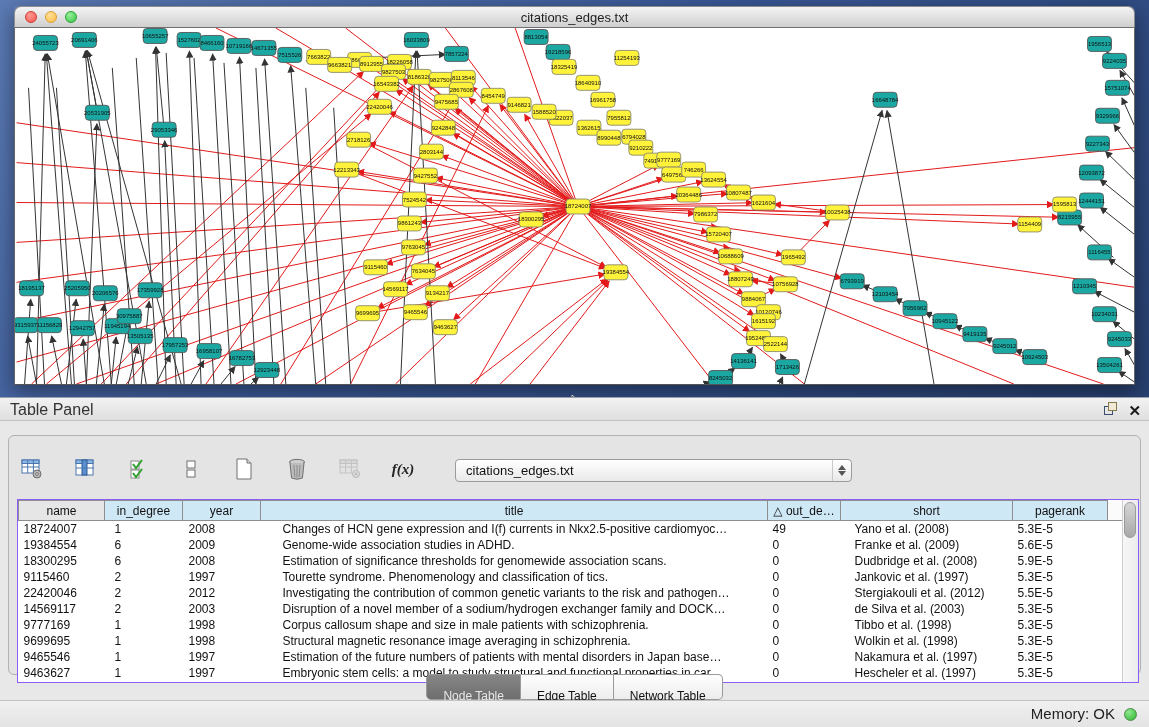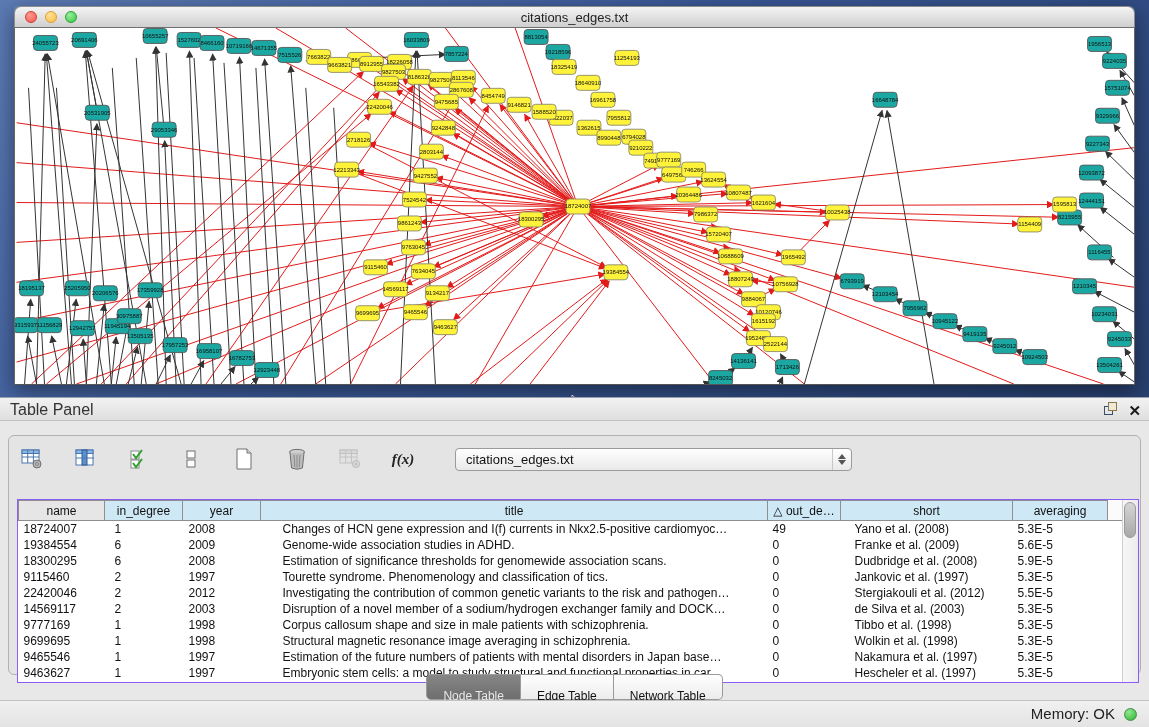--- a/index.html
+++ b/index.html
@@ -23,21 +23,21 @@
   
   .panel-header{position:absolute;left:0;top:397px;width:1149px;height:24px;
       background:linear-gradient(#f2f2f2,#dfdfdf);border-top:1px solid #97a0ac;border-bottom:1px solid #c2c2c2;box-sizing:border-box;}
   .panel-title{position:absolute;left:10px;top:0;line-height:23px;font-size:16px;color:#333;}
   .ph-icons{position:absolute;right:8px;top:3px;display:flex;gap:10px;align-items:center;}
   .close-x{font-size:15px;font-weight:bold;color:#1a1a1a;line-height:16px;cursor:default;}
   .panel-body{position:absolute;left:0;top:422px;width:1149px;height:278px;background:#e8e8e8;}
   .container{position:absolute;left:8px;top:13px;width:1133px;height:240px;background:#e4e4e4;
       border:1px solid #b2b2b2;border-radius:6px;box-sizing:border-box;}
   
-  .toolbar{position:absolute;left:0;top:0;height:46px;width:100%;display:flex;align-items:center;padding-left:10px;box-sizing:border-box;gap:27px;}
+  .toolbar{position:absolute;left:0;top:0;height:46px;width:100%;display:flex;align-items:flex-end;padding-left:10px;box-sizing:border-box;gap:27px;}
   .tb-btn{width:26px;height:26px;border:none;background:transparent;padding:2px;display:flex;align-items:center;justify-content:center;}
   .tb-btn.dis{opacity:.45;}
   .fx{font-family:"Liberation Serif",serif;font-style:italic;font-weight:bold;font-size:15px;color:#222;}
   .combo{position:relative;margin-left:12px;width:397px;height:23px;border:1px solid #9b9b9b;border-radius:4px;
       background:linear-gradient(#ffffff,#e9e9e9);box-sizing:border-box;font-size:13px;color:#111;}
   .combo-text{position:absolute;left:10px;top:0;line-height:21px;}
   .combo-step{position:absolute;right:0;top:0;width:18px;height:100%;border-left:1px solid #c8c8c8;
       display:flex;flex-direction:column;align-items:center;justify-content:center;gap:1px;}
   .tri{width:0;height:0;border-left:4px solid transparent;border-right:4px solid transparent;}
   .tri.up{border-bottom:5px solid #555;}
@@ -856,21 +856,21 @@
               <col class="cf">
           </colgroup>
           <thead>
               <tr id="thead-row">
                 <th class="c0">name</th>
                 <th class="c1">in_degree</th>
                 <th class="c2">year</th>
                 <th class="c3">title</th>
                 <th class="c4">△ out_de…</th>
                 <th class="c5">short</th>
-                <th class="c6">averaging</th>
+                <th class="c6">pagerank</th>
                 <th class="cf"></th>
               </tr>
             </thead>
           <tbody id="tbody">
               <tr>
                 <td class="c0">18724007</td>
                 <td class="c1">1</td>
                 <td class="c2">2008</td>
                 <td class="c3">Changes of HCN gene expression and I(f) currents in Nkx2.5-positive cardiomyoc…</td>
                 <td class="c4">49</td>

